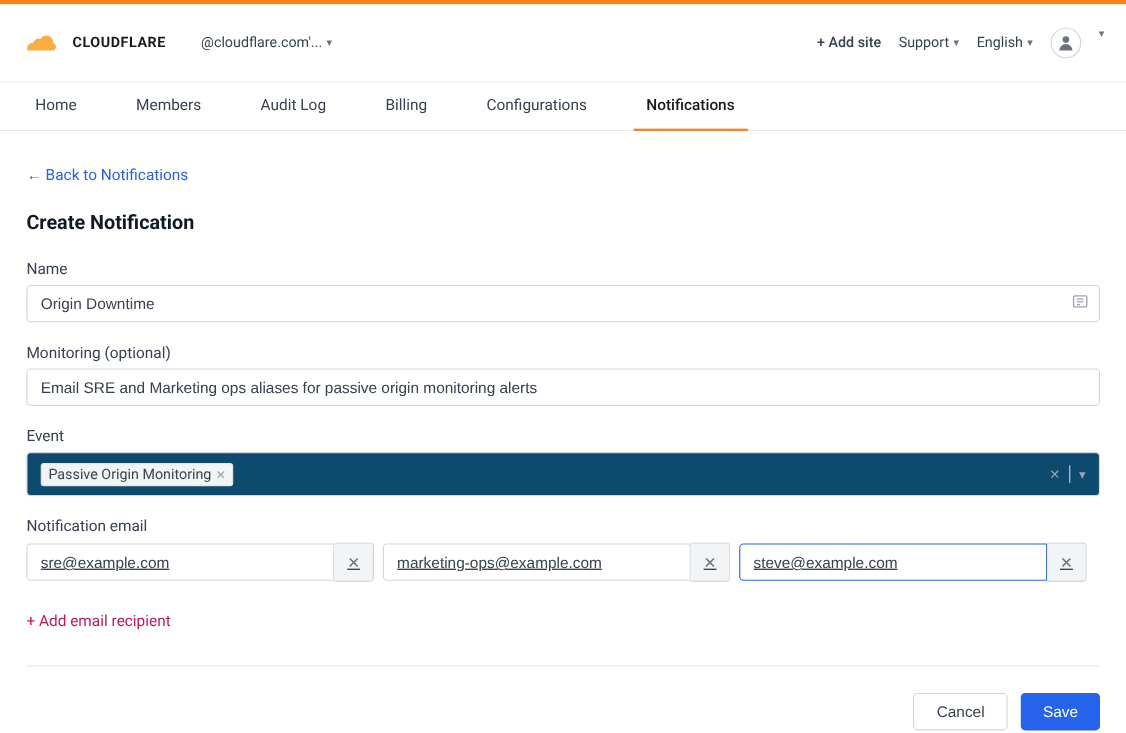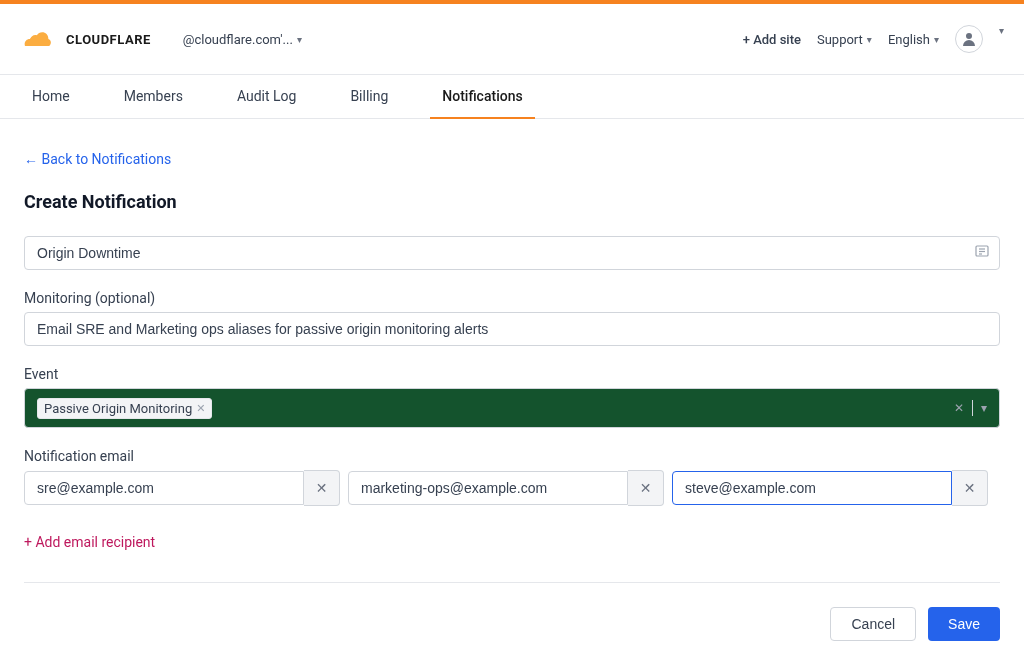--- a/index.html
+++ b/index.html
@@ -183,21 +183,21 @@
 
     
     .event-select {
       width: 100%;
       min-height: 40px;
       padding: 6px 12px;
       border: 1px solid #d1d5db;
       border-radius: 4px;
       font-size: 14px;
       color: #374151;
-      background: #14532d;
+      background: #0c4a6e;
       display: flex;
       align-items: center;
       justify-content: space-between;
       cursor: pointer;
     }
     .event-select-left {
       display: flex;
       align-items: center;
       flex-wrap: wrap;
       gap: 6px;
@@ -231,20 +231,21 @@
       height: 16px;
       background: #d1d5db;
     }
 
     
     .email-recipients {
       display: flex;
       align-items: center;
       flex-wrap: wrap;
       gap: 8px;
+      text-decoration: underline;
     }
     .email-recipient {
       display: flex;
       align-items: center;
     }
     .email-input {
       width: 280px;
       padding: 8px 12px;
       border: 1px solid #d1d5db;
       border-radius: 4px 0 0 4px;
@@ -352,30 +353,32 @@
     </div>
     <span class="chevron-down">▾</span>
   </div>
 </div>
 
 <nav class="nav">
   <a class="nav-item">Home</a>
   <a class="nav-item">Members</a>
   <a class="nav-item">Audit Log</a>
   <a class="nav-item">Billing</a>
+  <a class="nav-item">Configurations</a>
   <a class="nav-item active">Notifications</a>
 </nav>
 
 <div class="main">
 
   <a class="back-link">← Back to Notifications</a>
 
   <h1 class="page-title">Create Notification</h1>
 
   <div class="form-group">
+    <label class="form-label">Name</label>
     <div class="input-with-icon">
       <input class="form-input" type="text" value="Origin Downtime" style="">
       <span class="input-icon">
         <svg width="16" height="16" viewBox="0 0 16 16" fill="#9ca3af">
           <rect x="2" y="3" width="12" height="10" rx="1" stroke="#9ca3af" stroke-width="1.2" fill="none"></rect>
           <line x1="5" y1="6" x2="11" y2="6" stroke="#9ca3af" stroke-width="1.2"></line>
           <line x1="5" y1="8.5" x2="11" y2="8.5" stroke="#9ca3af" stroke-width="1.2"></line>
           <line x1="5" y1="11" x2="8" y2="11" stroke="#9ca3af" stroke-width="1.2"></line>
         </svg>
       </span>

